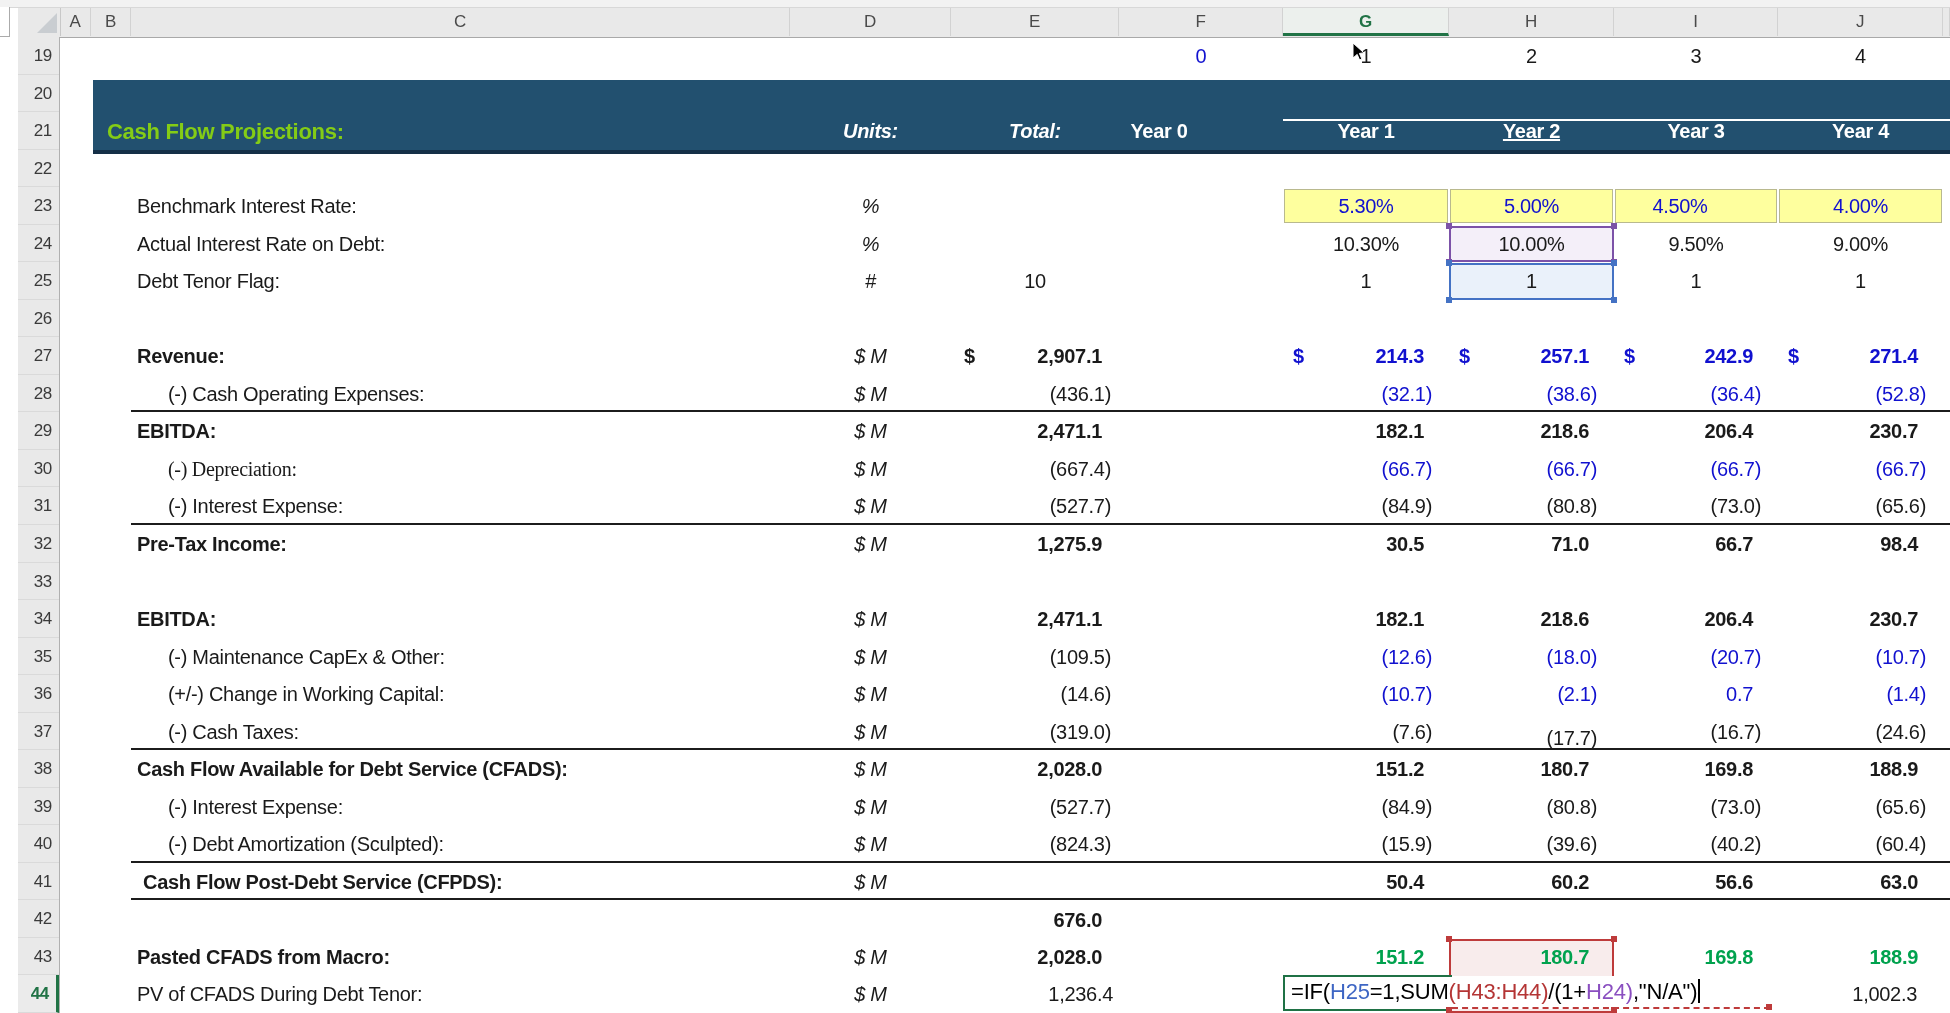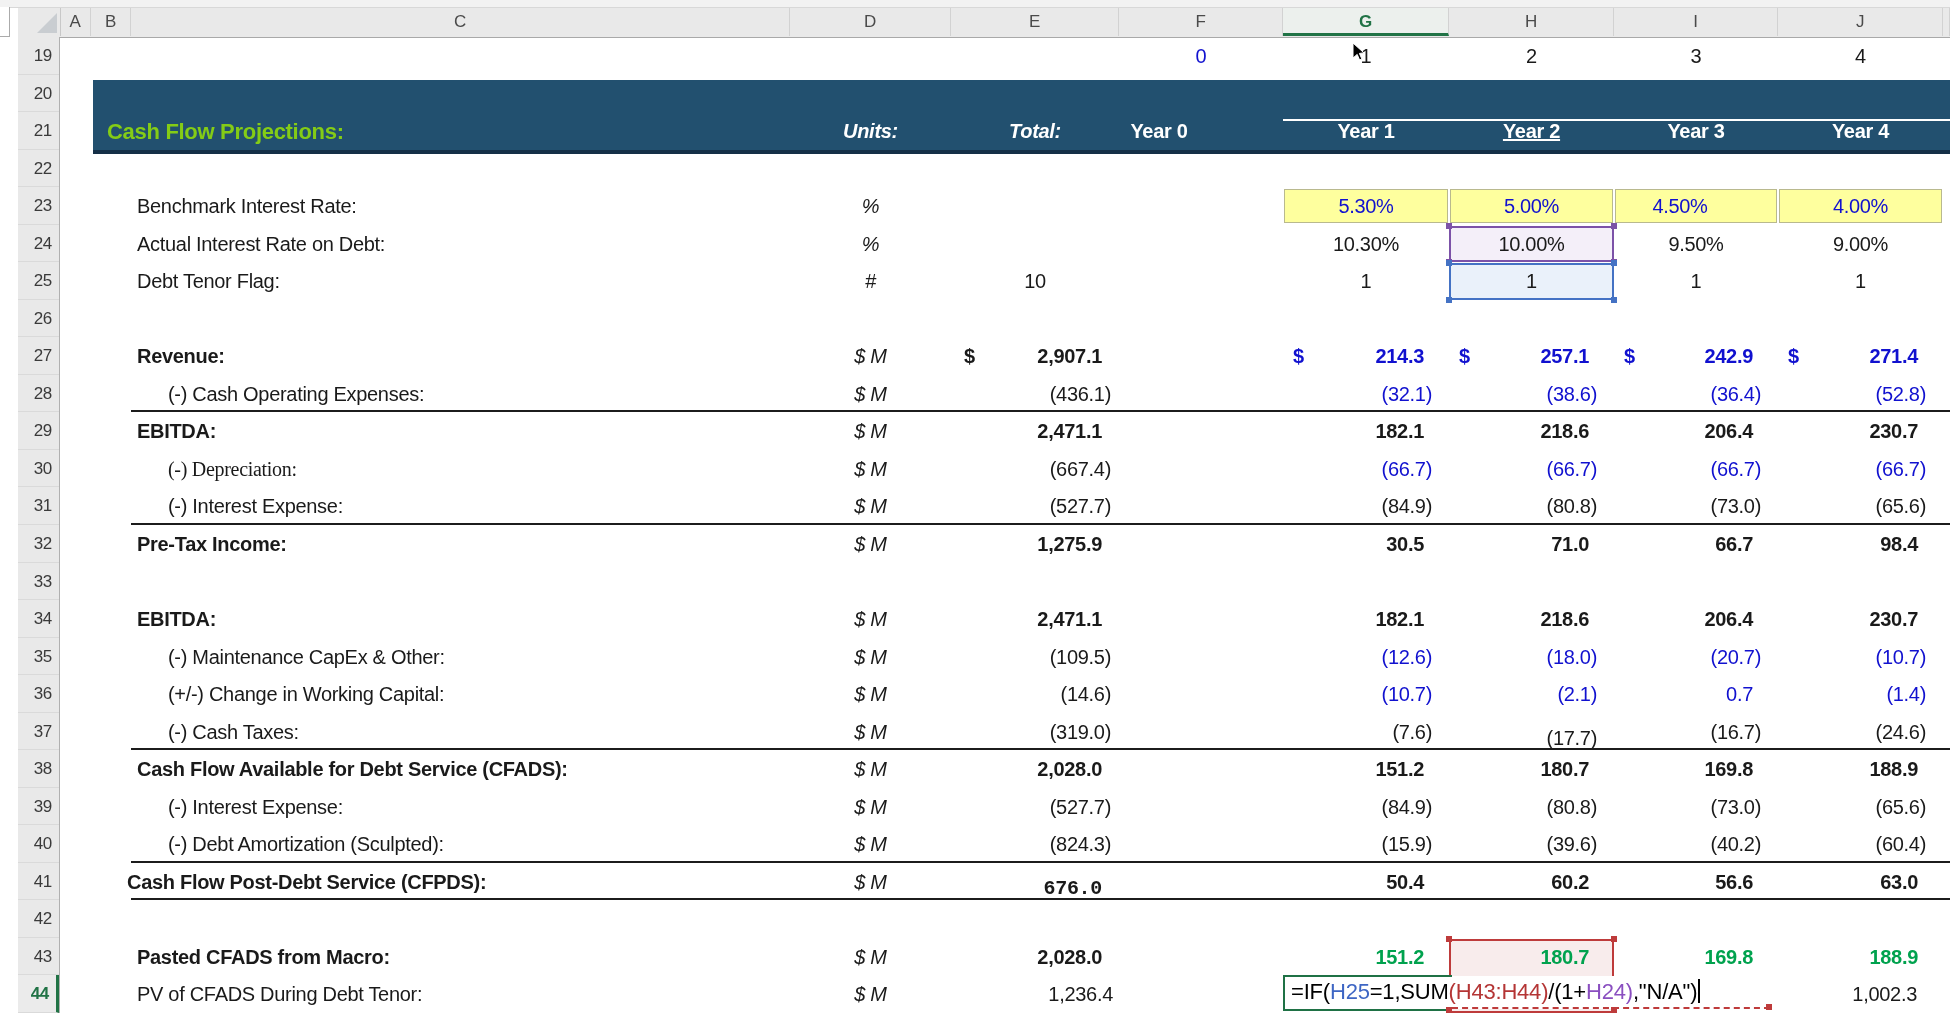--- a/index.html
+++ b/index.html
@@ -237,23 +237,23 @@
       <div class="cell right " style="right:189px;top:787.76px;width:150px;">(73.0)</div>
       <div class="cell right " style="right:24px;top:787.76px;width:150px;">(65.6)</div>
       <div class="cell lab" style="left:168px;top:825.2979999999999px;width:640px;">(-) Debt Amortization (Sculpted):</div>
       <div class="cell unit" style="left:790px;top:825.2979999999999px;width:161px;">$ M</div>
       <div class="cell right " style="right:839px;top:825.2979999999999px;width:160px;">(824.3)</div>
       <div class="cell right " style="right:518px;top:825.2979999999999px;width:150px;">(15.9)</div>
       <div class="cell right " style="right:353px;top:825.2979999999999px;width:150px;">(39.6)</div>
       <div class="cell right " style="right:189px;top:825.2979999999999px;width:150px;">(40.2)</div>
       <div class="cell right " style="right:24px;top:825.2979999999999px;width:150px;">(60.4)</div>
       <div class="sect-line" style="top:860.8359999999999px;"></div>
-      <div class="cell lab v-bold" style="left:127px;top:862.8359999999999px;width:640px;">Cash Flow Post-Debt Service (CFPDS):</div>
+      <div class="cell lab v-bold" style="left:143px;top:862.8359999999999px;width:640px;">Cash Flow Post-Debt Service (CFPDS):</div>
       <div class="cell unit" style="left:790px;top:862.8359999999999px;width:161px;">$ M</div>
-      <div class="cell right v-bold" style="right:848px;top:870px;width:160px;font-family:Liberation Mono, monospace;">676.0</div>
+      <div class="cell right v-bold" style="right:848px;top:901px;width:160px;">676.0</div>
       <div class="cell right v-bold" style="right:526px;top:862.8359999999999px;width:150px;">50.4</div>
       <div class="cell right v-bold" style="right:361px;top:862.8359999999999px;width:150px;">60.2</div>
       <div class="cell right v-bold" style="right:197px;top:862.8359999999999px;width:150px;">56.6</div>
       <div class="cell right v-bold" style="right:32px;top:862.8359999999999px;width:150px;">63.0</div>
       <div class="sect-line" style="top:898.3739999999999px;"></div>
       <div class="cell lab v-bold" style="left:137px;top:937.9119999999999px;width:640px;">Pasted CFADS from Macro:</div>
       <div class="cell unit" style="left:790px;top:937.9119999999999px;width:161px;">$ M</div>
       <div class="cell right v-bold" style="right:848px;top:937.9119999999999px;width:160px;">2,028.0</div>
       <div class="cell right v-green v-bold" style="right:526px;top:937.9119999999999px;width:150px;">151.2</div>
       <div class="cell right v-green v-bold" style="right:361px;top:937.9119999999999px;width:150px;">180.7</div>

